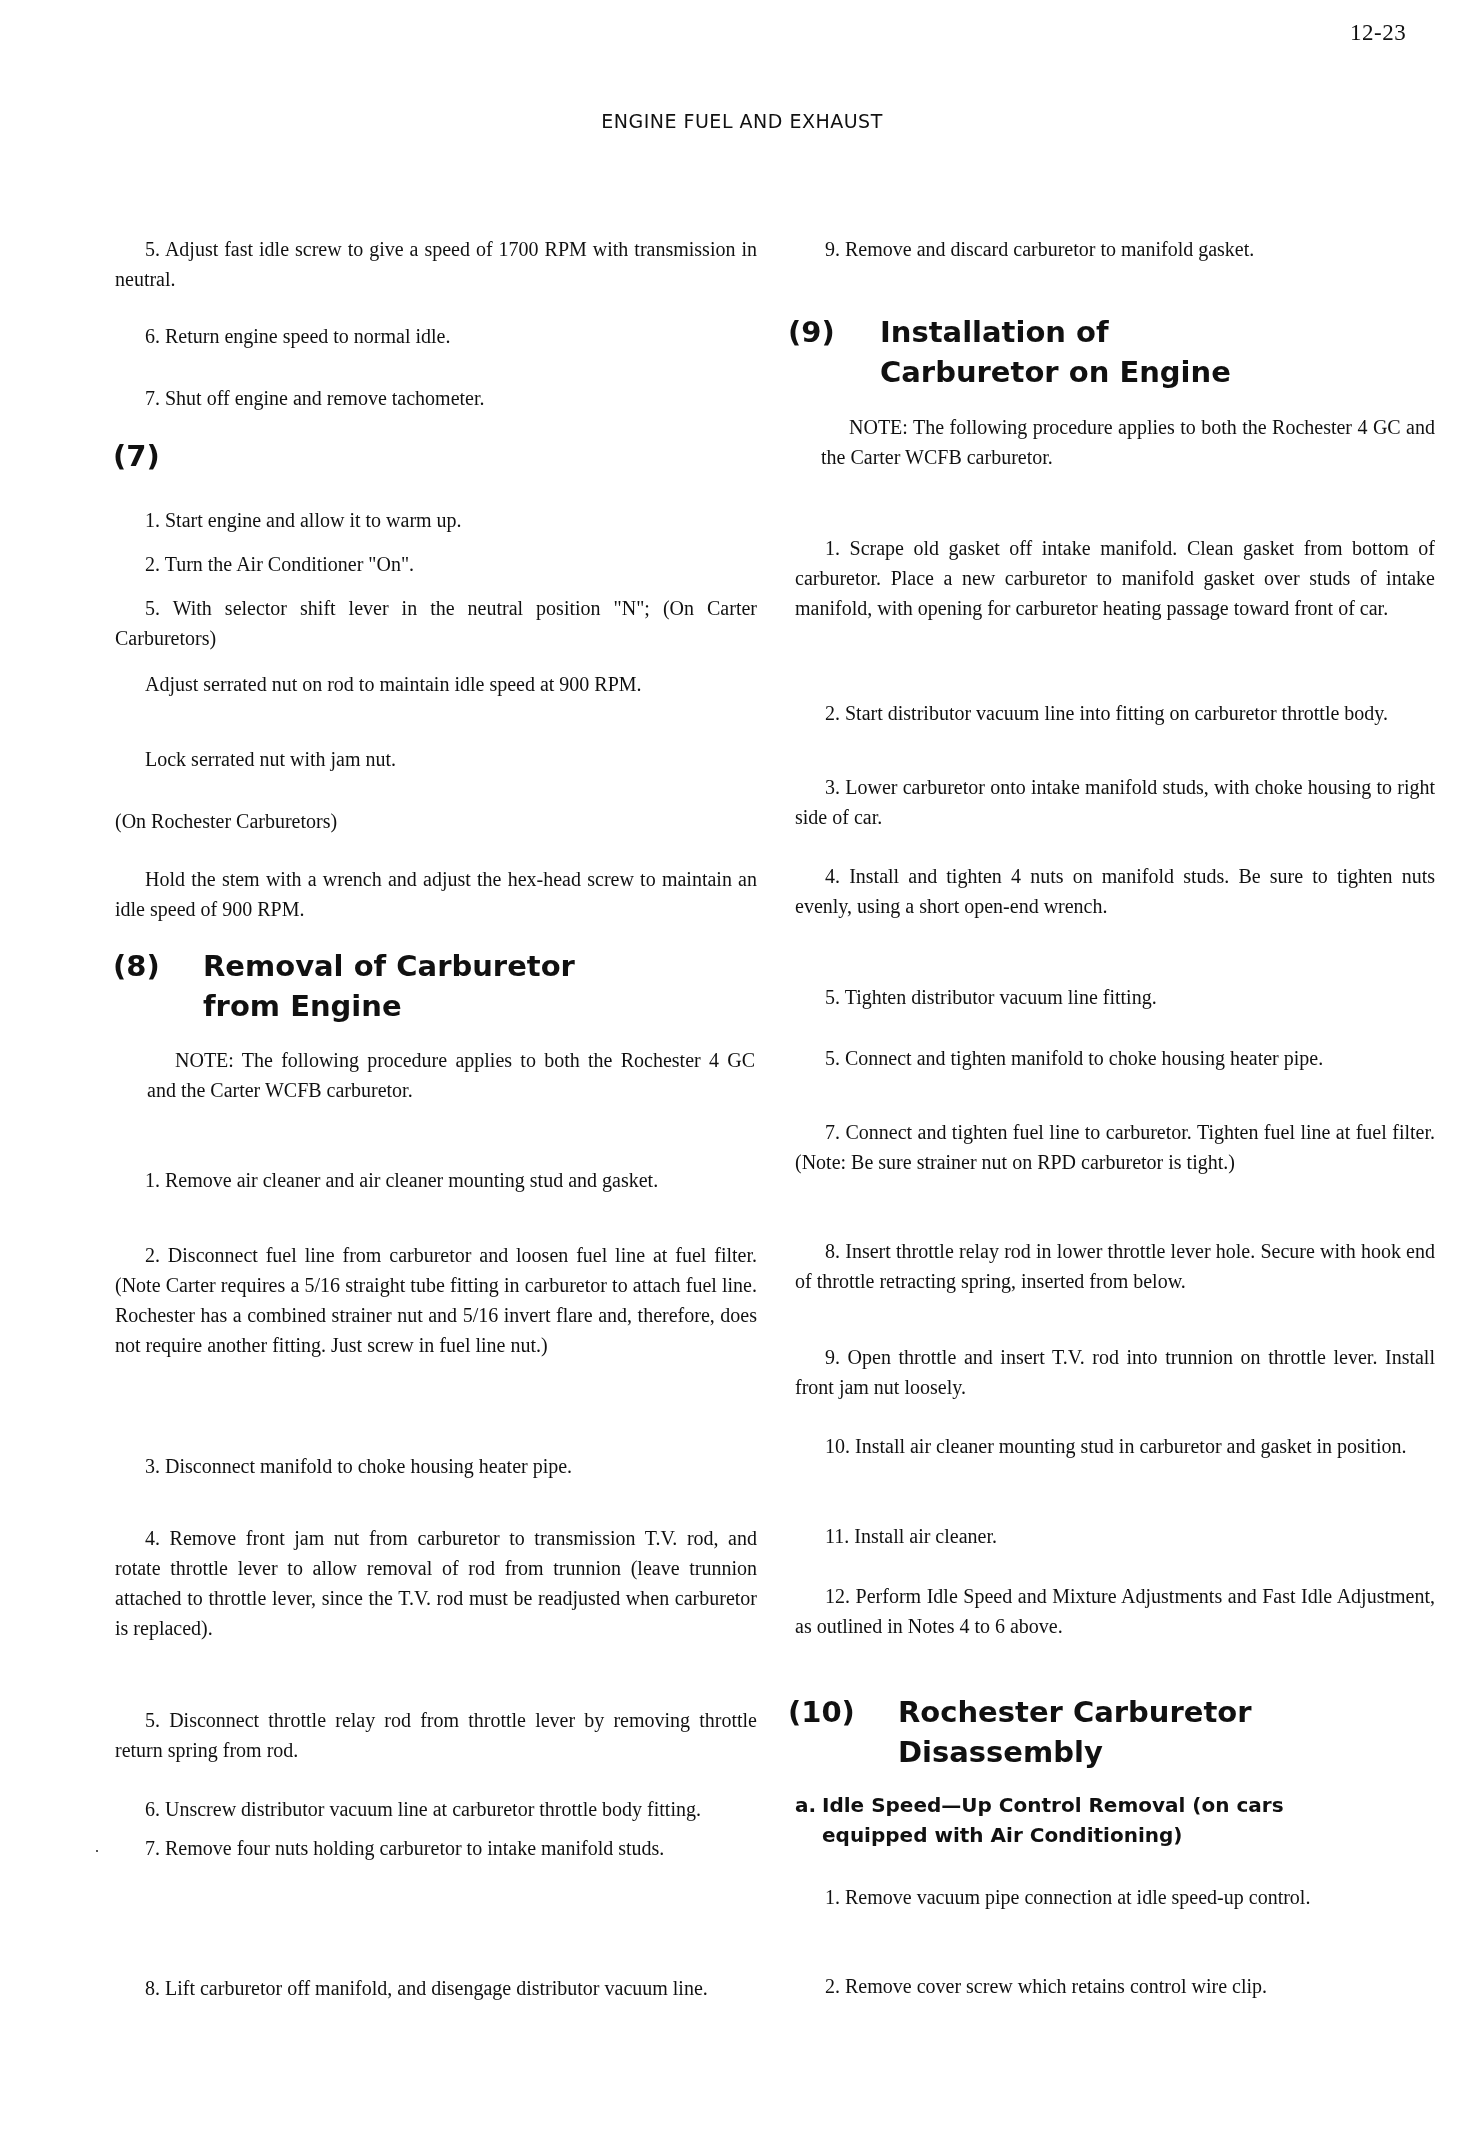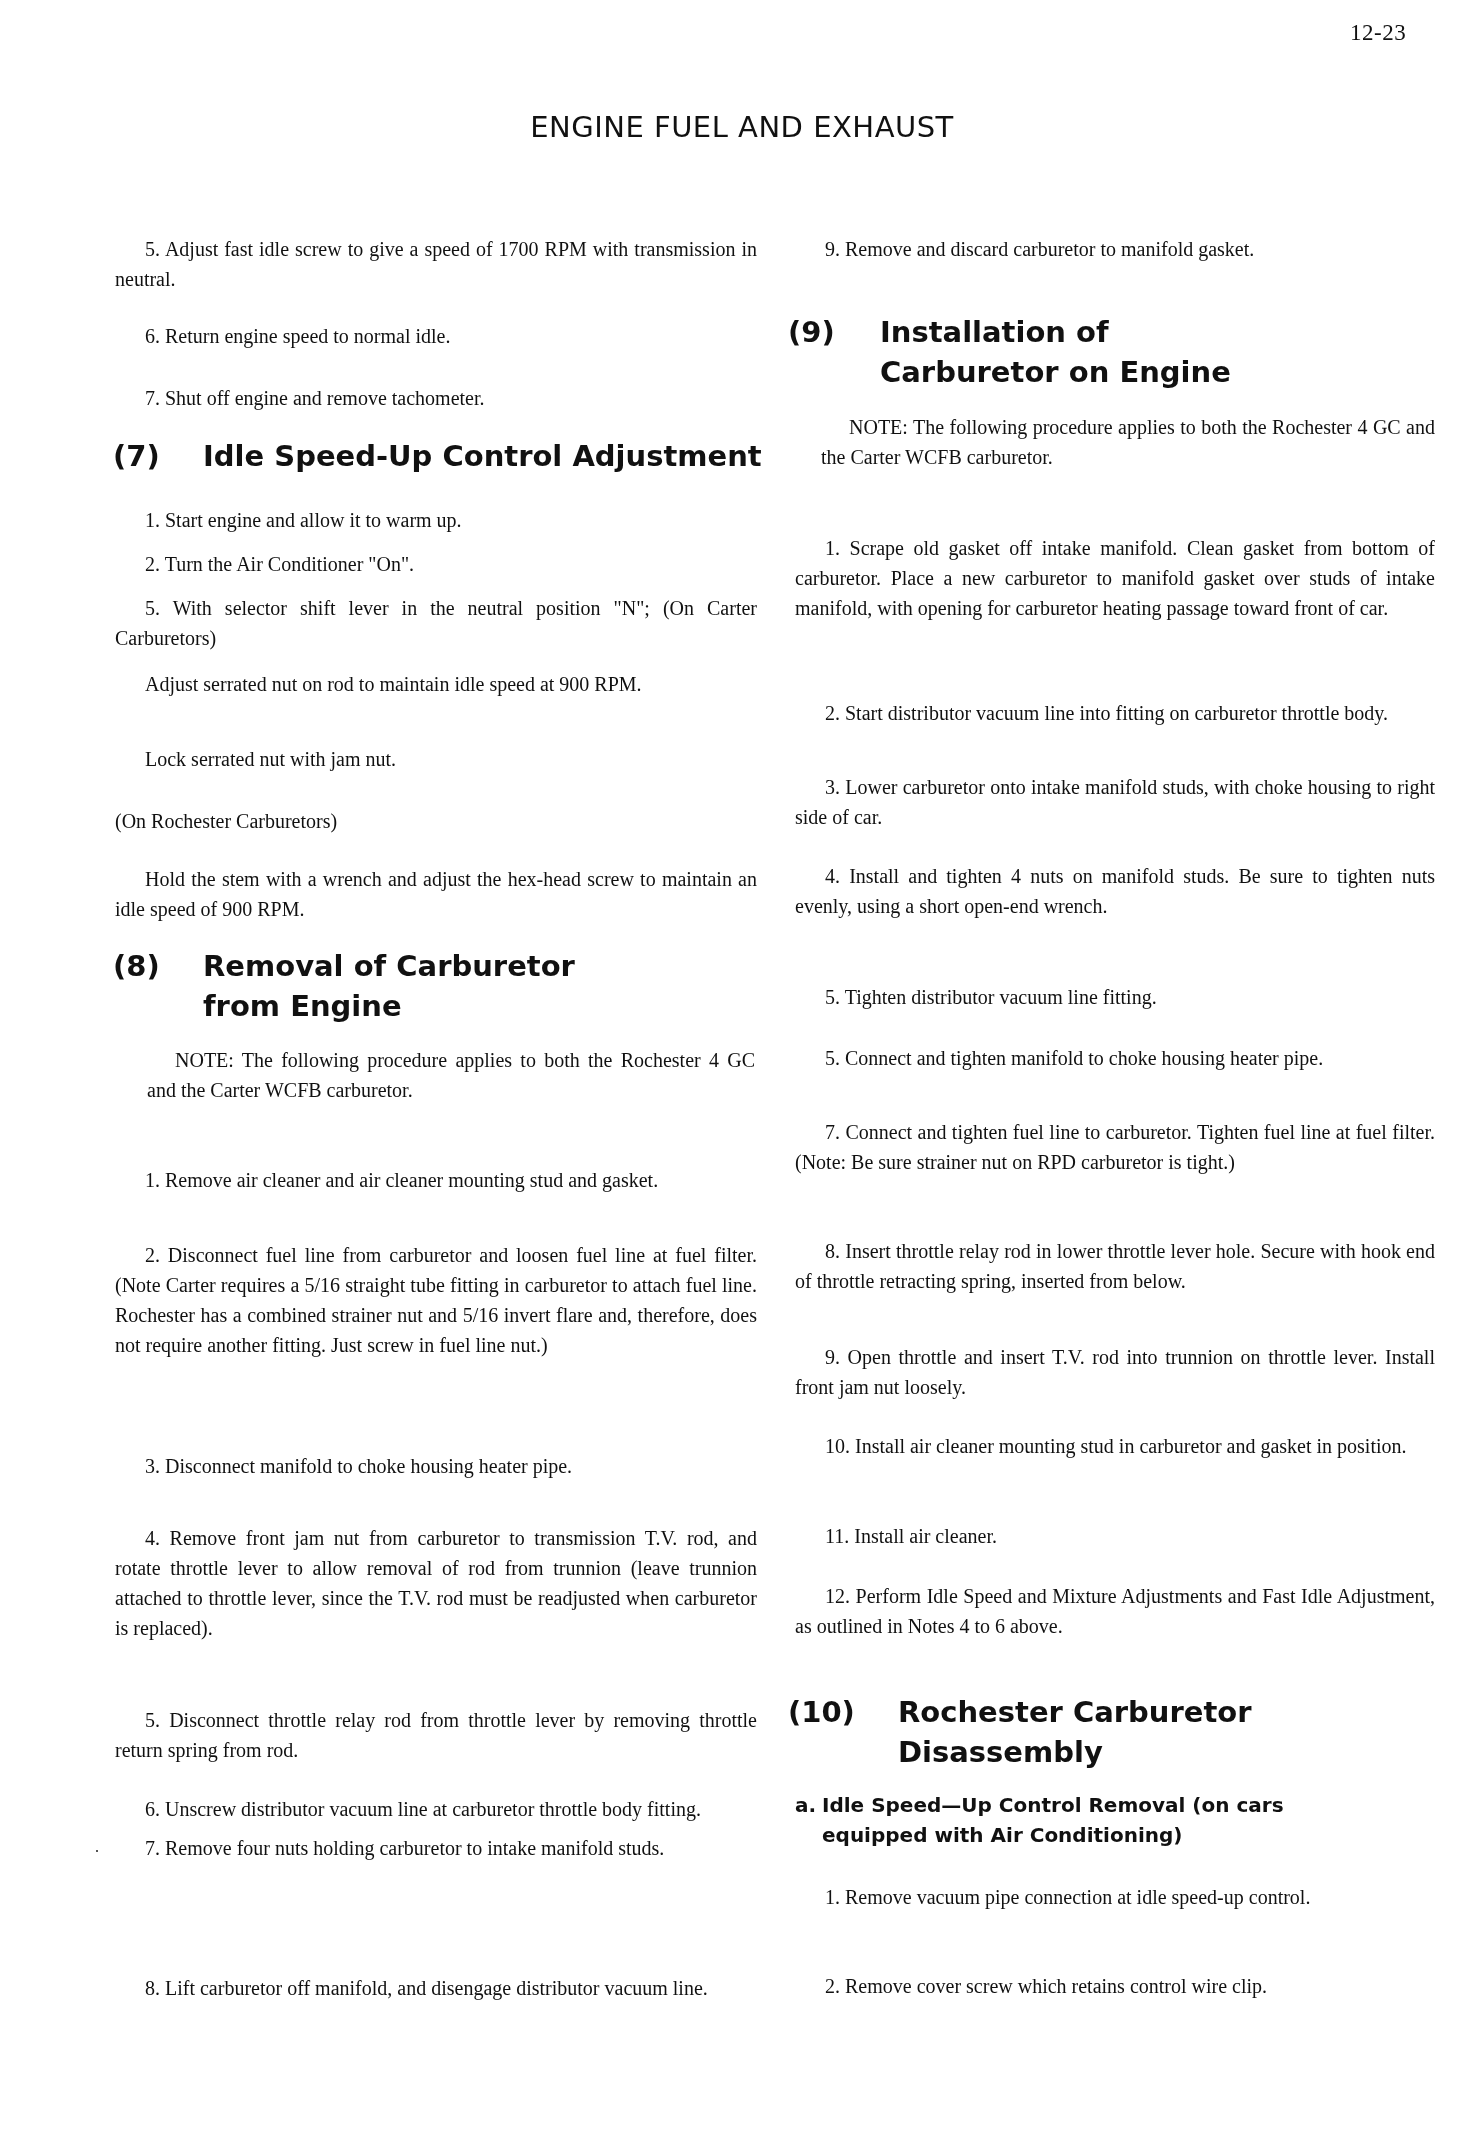--- a/index.html
+++ b/index.html
@@ -1,18 +1,18 @@
 <!DOCTYPE html>
 <html><head>
 <meta charset="utf-8">
 <style>
   html, body { margin:0; padding:0; background:#ffffff; }
   body { width:1484px; height:2134px; position:relative; overflow:hidden; color:#111; }
   .pnum { position:absolute; left:1350px; top:20px; font-family:"Liberation Serif", serif; font-size:23px; letter-spacing:0.5px; }
-  .title { position:absolute; left:0; width:1484px; top:110px; text-align:center; font-family:"DejaVu Sans", sans-serif; font-size:29px; letter-spacing:0.5px; }
+  .title { position:absolute; left:0; width:1484px; top:110px; text-align:center; font-family:"DejaVu Sans", sans-serif; font-size:19px; letter-spacing:0.5px; }
   .blk { position:absolute; font-family:"Liberation Serif", serif; font-size:20px; line-height:30px; text-align:justify; }
   .col-l { left:115px; width:642px; }
   .col-r { left:795px; width:640px; }
   .p { text-indent:30px; margin:0; }
   .note { padding-left:32px; text-indent:28px; width:608px; }
   .note-r { padding-left:26px; text-indent:28px; width:614px; }
   .h { position:absolute; font-family:"DejaVu Sans", sans-serif; font-weight:bold; font-size:29px; line-height:40px; }
   .h .num { position:absolute; left:0; top:0; }
   .h .txt { position:absolute; white-space:nowrap;text-align:center; }
   .sub { position:absolute; font-family:"DejaVu Sans", sans-serif; font-weight:bold; font-size:20px; line-height:30px; }
@@ -25,21 +25,20 @@
 
 <div class="pnum">12-23</div>
 <div class="title">ENGINE FUEL AND EXHAUST</div>
 
 <p class="blk col-l p" style="top:234px;">5. Adjust fast idle screw to give a speed of 1700 RPM with transmission in neutral.</p>
 <p class="blk col-l p" style="top:321px;">6. Return engine speed to normal idle.</p>
 <p class="blk col-l p" style="top:383px;">7. Shut off engine and remove tachometer.</p>
 
 <div class="h" style="left:113px; top:436px; width:650px; height:40px;">
   <span class="num">(7)</span>
-  <span class="txt" style="left:90px; top:0;">Idle Speed-Up Control Adjustment</span>
 </div>
 
 <p class="blk col-l p" style="top:505px;">1. Start engine and allow it to warm up.</p>
 <p class="blk col-l p" style="top:549px;">2. Turn the Air Conditioner "On".</p>
 <p class="blk col-l p" style="top:593px;">5. With selector shift lever in the neutral position "N"; (On Carter Carburetors)</p>
 <p class="blk col-l p" style="top:669px;">Adjust serrated nut on rod to maintain idle speed at 900 RPM.</p>
 <p class="blk col-l p" style="top:744px;">Lock serrated nut with jam nut.</p>
 <p class="blk col-l" style="top:806px; margin:0;">(On Rochester Carburetors)</p>
 <p class="blk col-l p" style="top:864px;">Hold the stem with a wrench and adjust the hex-head screw to maintain an idle speed of 900 RPM.</p>
 

